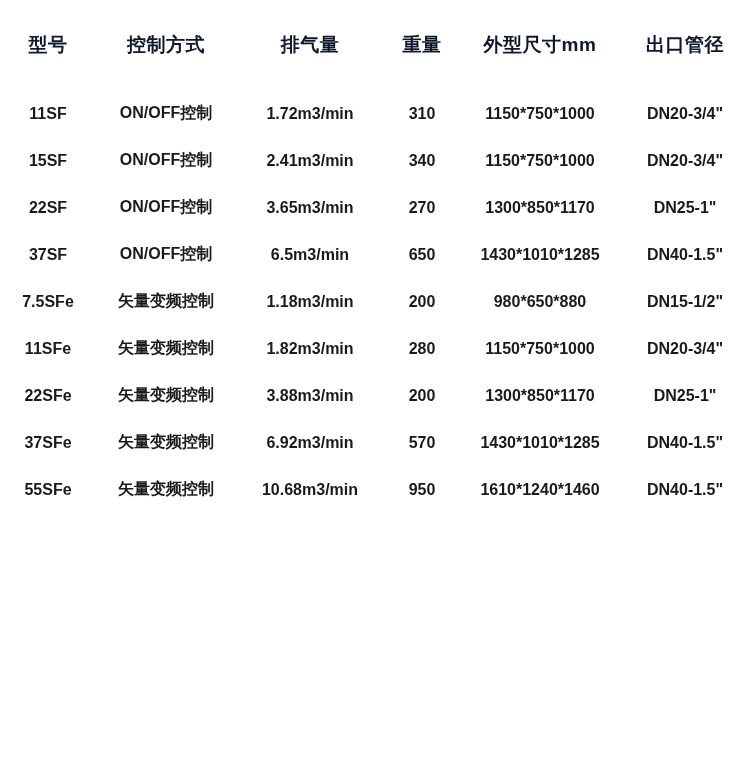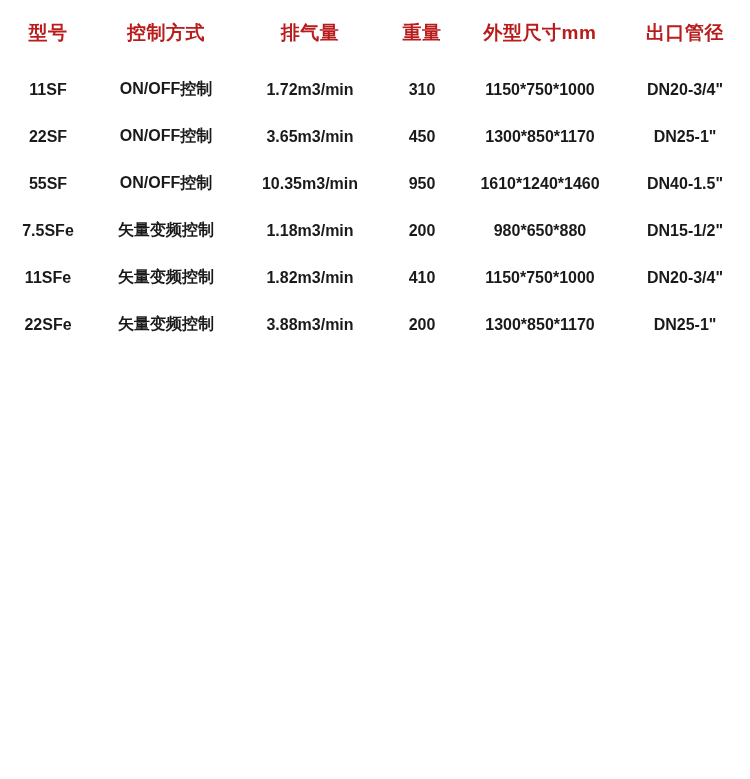--- a/index.html
+++ b/index.html
@@ -31,22 +31,22 @@
     border: none;
     text-align: center;
     vertical-align: middle;
     white-space: nowrap;
   }
   table.spec thead th {
     font-size: 19px;
     font-weight: bold;
     letter-spacing: 0.5px;
     height: 58px;
-    padding: 4px;
-    color: #b91c1c;
+    padding: 16px;
+    color: #0f172a;
   }
   table.spec tbody td {
     font-size: 16px;
     font-weight: bold;
     height: 47px;
     padding: 0;
     color: #1a1a1a;
   }
   
   col.c0 { width: 96px; }
@@ -87,54 +87,78 @@
     <tbody>
       <tr>
         <td>11SF</td>
         <td>ON/OFF控制</td>
         <td>1.72m3/min</td>
         <td>310</td>
         <td>1150*750*1000</td>
         <td>DN20-3/4"</td>
       </tr>
       <tr>
+        <td>15SF</td>
+        <td>ON/OFF控制</td>
+        <td>2.41m3/min</td>
+        <td>340</td>
+        <td>1150*750*1000</td>
+        <td>DN20-3/4"</td>
+      </tr>
+      <tr>
         <td>22SF</td>
         <td>ON/OFF控制</td>
         <td>3.65m3/min</td>
-        <td>450</td>
+        <td>270</td>
         <td>1300*850*1170</td>
         <td>DN25-1"</td>
       </tr>
       <tr>
-        <td>55SF</td>
+        <td>37SF</td>
         <td>ON/OFF控制</td>
-        <td>10.35m3/min</td>
-        <td>950</td>
-        <td>1610*1240*1460</td>
+        <td>6.5m3/min</td>
+        <td>650</td>
+        <td>1430*1010*1285</td>
         <td>DN40-1.5"</td>
       </tr>
       <tr class="group-gap">
         <td>7.5SFe</td>
         <td>矢量变频控制</td>
         <td>1.18m3/min</td>
         <td>200</td>
         <td>980*650*880</td>
         <td>DN15-1/2"</td>
       </tr>
       <tr>
         <td>11SFe</td>
         <td>矢量变频控制</td>
         <td>1.82m3/min</td>
-        <td>410</td>
+        <td>280</td>
         <td>1150*750*1000</td>
         <td>DN20-3/4"</td>
       </tr>
       <tr>
         <td>22SFe</td>
         <td>矢量变频控制</td>
         <td>3.88m3/min</td>
         <td>200</td>
         <td>1300*850*1170</td>
         <td>DN25-1"</td>
       </tr>
+      <tr>
+        <td>37SFe</td>
+        <td>矢量变频控制</td>
+        <td>6.92m3/min</td>
+        <td>570</td>
+        <td>1430*1010*1285</td>
+        <td>DN40-1.5"</td>
+      </tr>
+      <tr>
+        <td>55SFe</td>
+        <td>矢量变频控制</td>
+        <td>10.68m3/min</td>
+        <td>950</td>
+        <td>1610*1240*1460</td>
+        <td>DN40-1.5"</td>
+      </tr>
     </tbody>
   </table>
 </div>
 
 </body></html>

